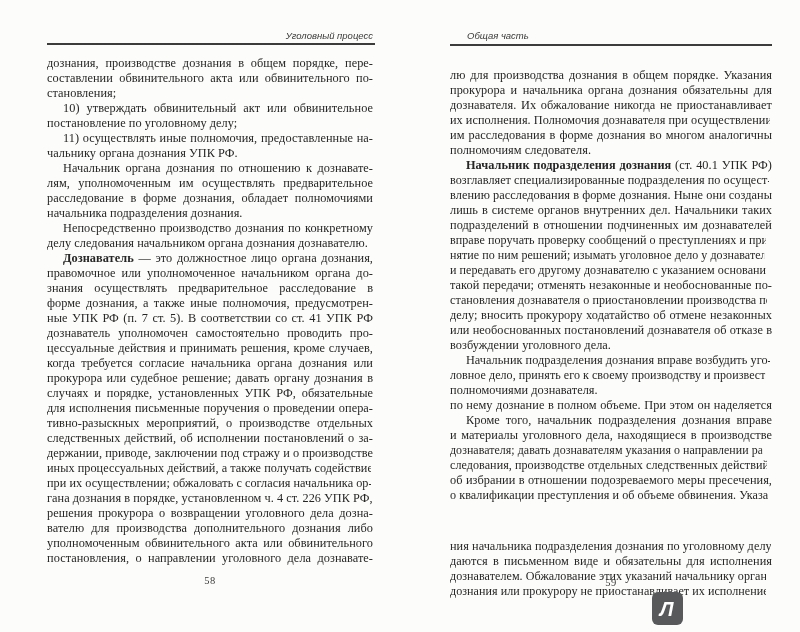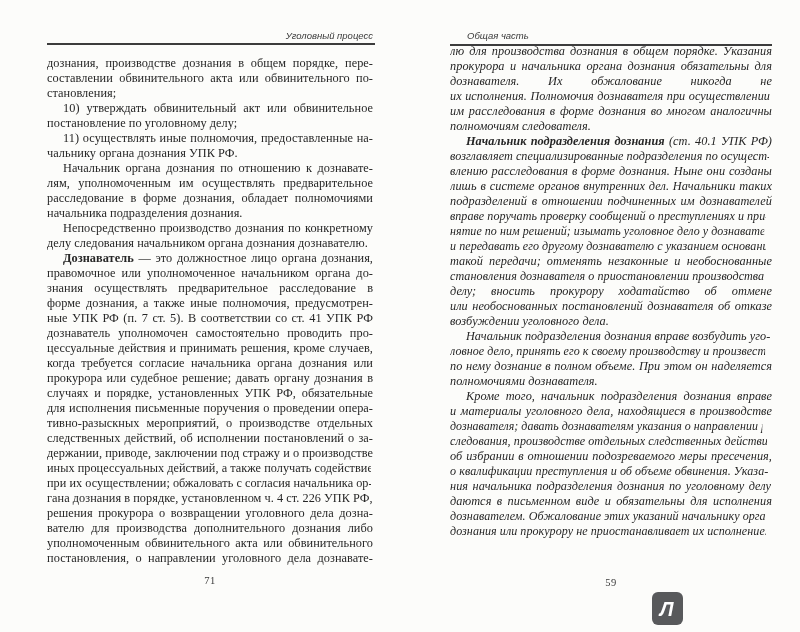--- a/index.html
+++ b/index.html
@@ -19,21 +19,21 @@
     font-size:9.5px;line-height:11px;color:#3a3a3a;
   }
   .page-left .rh-text{left:47px;width:326px;text-align:right;}
   .page-right .rh-text{left:67px;width:322px;text-align:left;}
   .rh-rule{position:absolute;height:2px;background:#3c3c3c;}
   .page-left .rh-rule{left:47px;top:43px;width:328px;}
   .page-right .rh-rule{left:50px;top:44px;width:322px;}
 
   .body-col{position:absolute;}
   .page-left .body-col{left:47px;top:56px;width:326px;}
-  .page-right .body-col{left:50px;top:44px;width:322px;font-style:italic;}
+  .page-right .body-col{left:50px;top:68px;width:322px;}
 
   .tline{
     height:15px;line-height:15px;font-size:12.3px;
     text-align:justify;text-align-last:justify;
     overflow:hidden;letter-spacing:0.05px;
   }
   .tline.endline{text-align-last:left;}
   .tline.ind{text-indent:16px;}
   .tline.squeeze{white-space:nowrap;transform-origin:0 50%;}
   .tline b{font-weight:bold;}
@@ -89,21 +89,21 @@
         <div class="tline"><span>следственных действий, об исполнении постановлений о за-</span></div>
         <div class="tline"><span>держании, приводе, заключении под стражу и о производстве</span></div>
         <div class="tline squeeze" style="transform: scaleX(0.993902);"><span>иных процессуальных действий, а также получать содействие</span></div>
         <div class="tline squeeze" style="transform: scaleX(0.993902);"><span>при их осуществлении; обжаловать с согласия начальника ор-</span></div>
         <div class="tline squeeze" style="transform: scaleX(0.996942);"><span>гана дознания в порядке, установленном ч. 4 ст. 226 УПК РФ,</span></div>
         <div class="tline"><span>решения прокурора о возвращении уголовного дела дозна-</span></div>
         <div class="tline"><span>вателю для производства дополнительного дознания либо</span></div>
         <div class="tline"><span>уполномоченным обвинительного акта или обвинительного</span></div>
         <div class="tline"><span>постановления, о направлении уголовного дела дознавате-</span></div>
       </div>
-    <div class="pagenum">71</div>
+    <div class="pagenum">58</div>
   </section>
 
   <section class="page page-right">
     <span class="rh-text">Общая часть</span>
     <div class="rh-rule" style="background: rgb(60, 60, 60);"></div>
     <div class="body-col">
         <div class="tline"><span>лю для производства дознания в общем порядке. Указания</span></div>
         <div class="tline"><span>прокурора и начальника органа дознания обязательны для</span></div>
         <div class="tline"><span>дознавателя. Их обжалование никогда не приостанавливает</span></div>
         <div class="tline squeeze" style="transform: scaleX(0.993827);"><span>их исполнения. Полномочия дознавателя при осуществлении</span></div>
@@ -117,29 +117,29 @@
         <div class="tline squeeze" style="transform: scaleX(0.981707);"><span>вправе поручать проверку сообщений о преступлениях и при-</span></div>
         <div class="tline squeeze" style="transform: scaleX(0.975758);"><span>нятие по ним решений; изымать уголовное дело у дознавателя</span></div>
         <div class="tline squeeze" style="transform: scaleX(0.981707);"><span>и передавать его другому дознавателю с указанием основания</span></div>
         <div class="tline"><span>такой передачи; отменять незаконные и необоснованные по-</span></div>
         <div class="tline squeeze" style="transform: scaleX(0.984709);"><span>становления дознавателя о приостановлении производства по</span></div>
         <div class="tline"><span>делу; вносить прокурору ходатайство об отмене незаконных</span></div>
         <div class="tline"><span>или необоснованных постановлений дознавателя об отказе в</span></div>
         <div class="tline endline"><span>возбуждении уголовного дела.</span></div>
         <div class="tline ind squeeze" style="transform: scaleX(0.993827);"><span>Начальник подразделения дознания вправе возбудить уго-</span></div>
         <div class="tline squeeze" style="transform: scaleX(0.978723);"><span>ловное дело, принять его к своему производству и произвести</span></div>
+        <div class="tline endline"><span>полномочиями дознавателя.</span></div>
         <div class="tline"><span>по нему дознание в полном объеме. При этом он наделяется</span></div>
-        <div class="tline endline"><span>полномочиями дознавателя.</span></div>
         <div class="tline ind"><span>Кроме того, начальник подразделения дознания вправе</span></div>
         <div class="tline"><span>и материалы уголовного дела, находящиеся в производстве</span></div>
         <div class="tline squeeze" style="transform: scaleX(0.96988);"><span>дознавателя; давать дознавателям указания о направлении рас-</span></div>
         <div class="tline squeeze" style="transform: scaleX(0.984709);"><span>следования, производстве отдельных следственных действий,</span></div>
         <div class="tline"><span>об избрании в отношении подозреваемого меры пресечения,</span></div>
         <div class="tline squeeze" style="transform: scaleX(0.98773);"><span>о квалификации преступления и об объеме обвинения. Указа-</span></div>
-        <div class="tline squeeze" style="transform: scaleX(0.996904);"><span>ния начальника подразделения дознания по уголовному делу</span></div>
+        <div class="tline squeeze" style="transform: scaleX(0.996904); margin-top: 36px;"><span>ния начальника подразделения дознания по уголовному делу</span></div>
         <div class="tline"><span>даются в письменном виде и обязательны для исполнения</span></div>
         <div class="tline squeeze" style="transform: scaleX(0.981707);"><span>дознавателем. Обжалование этих указаний начальнику органа</span></div>
         <div class="tline endline squeeze" style="transform: scaleX(0.981707);"><span>дознания или прокурору не приостанавливает их исполнение.</span></div>
       </div>
     <div class="pagenum">59</div>
   </section>
 
   <div class="watermark" style="background: rgb(88, 89, 91); color: rgb(255, 255, 255);">
     <span>Л</span>
   </div>

